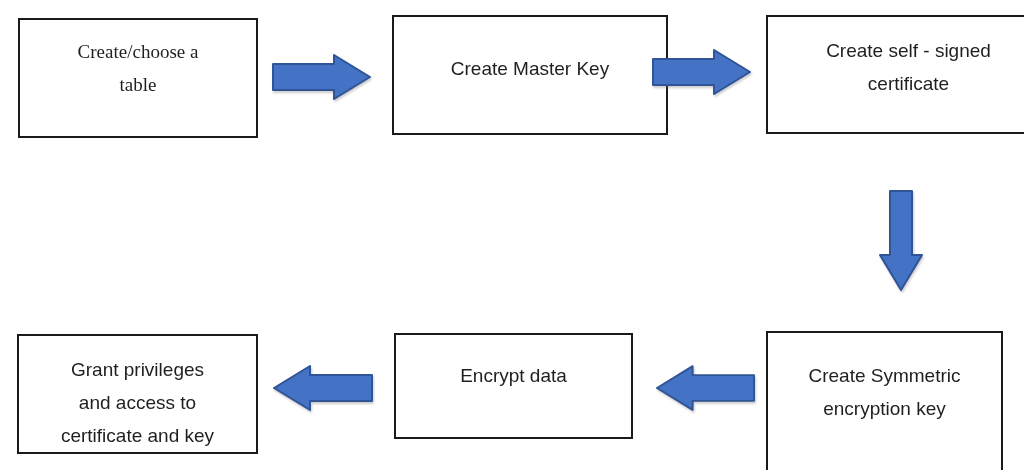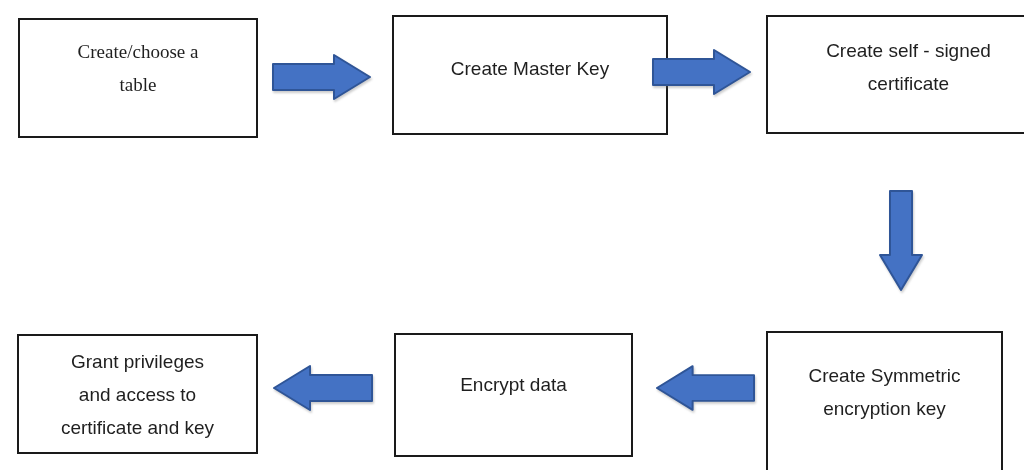--- a/index.html
+++ b/index.html
@@ -29,22 +29,22 @@
     line-height: 33px;
   }
   .flow-box .box-label {
     white-space: pre-line;
   }
   
   .box-s1 { left: 18px;  top: 18px;  width: 240px; height: 120px; padding-bottom: 20px; font-family: Liberation Serif, serif; }
   .box-s2 { left: 392px; top: 15px;  width: 276px; height: 120px; padding-bottom: 14px; }
   .box-s3 { left: 766px; top: 15px;  width: 285px; height: 119px; padding-bottom: 16px; }
   .box-s4 { left: 766px; top: 331px; width: 237px; height: 149px; padding-bottom: 28px; }
-  .box-s5 { left: 394px; top: 333px; width: 239px; height: 124px; padding-bottom: 21px; }
-  .box-s6 { left: 17px;  top: 334px; width: 241px; height: 120px; padding-bottom: 0px;  }
+  .box-s5 { left: 394px; top: 333px; width: 239px; height: 106px; padding-bottom: 21px; }
+  .box-s6 { left: 17px;  top: 334px; width: 241px; height: 120px; padding-bottom: 0px; align-items: flex-end;  }
 
   .arrow {
     position: absolute;
     filter: drop-shadow(1px 2px 1px rgba(110,110,110,0.35));
   }
   .arrow path {
     fill: var(--arrow-fill, #4472c4);
     stroke: var(--arrow-stroke, #2f5597);
     stroke-width: 2;
     stroke-linejoin: round;

